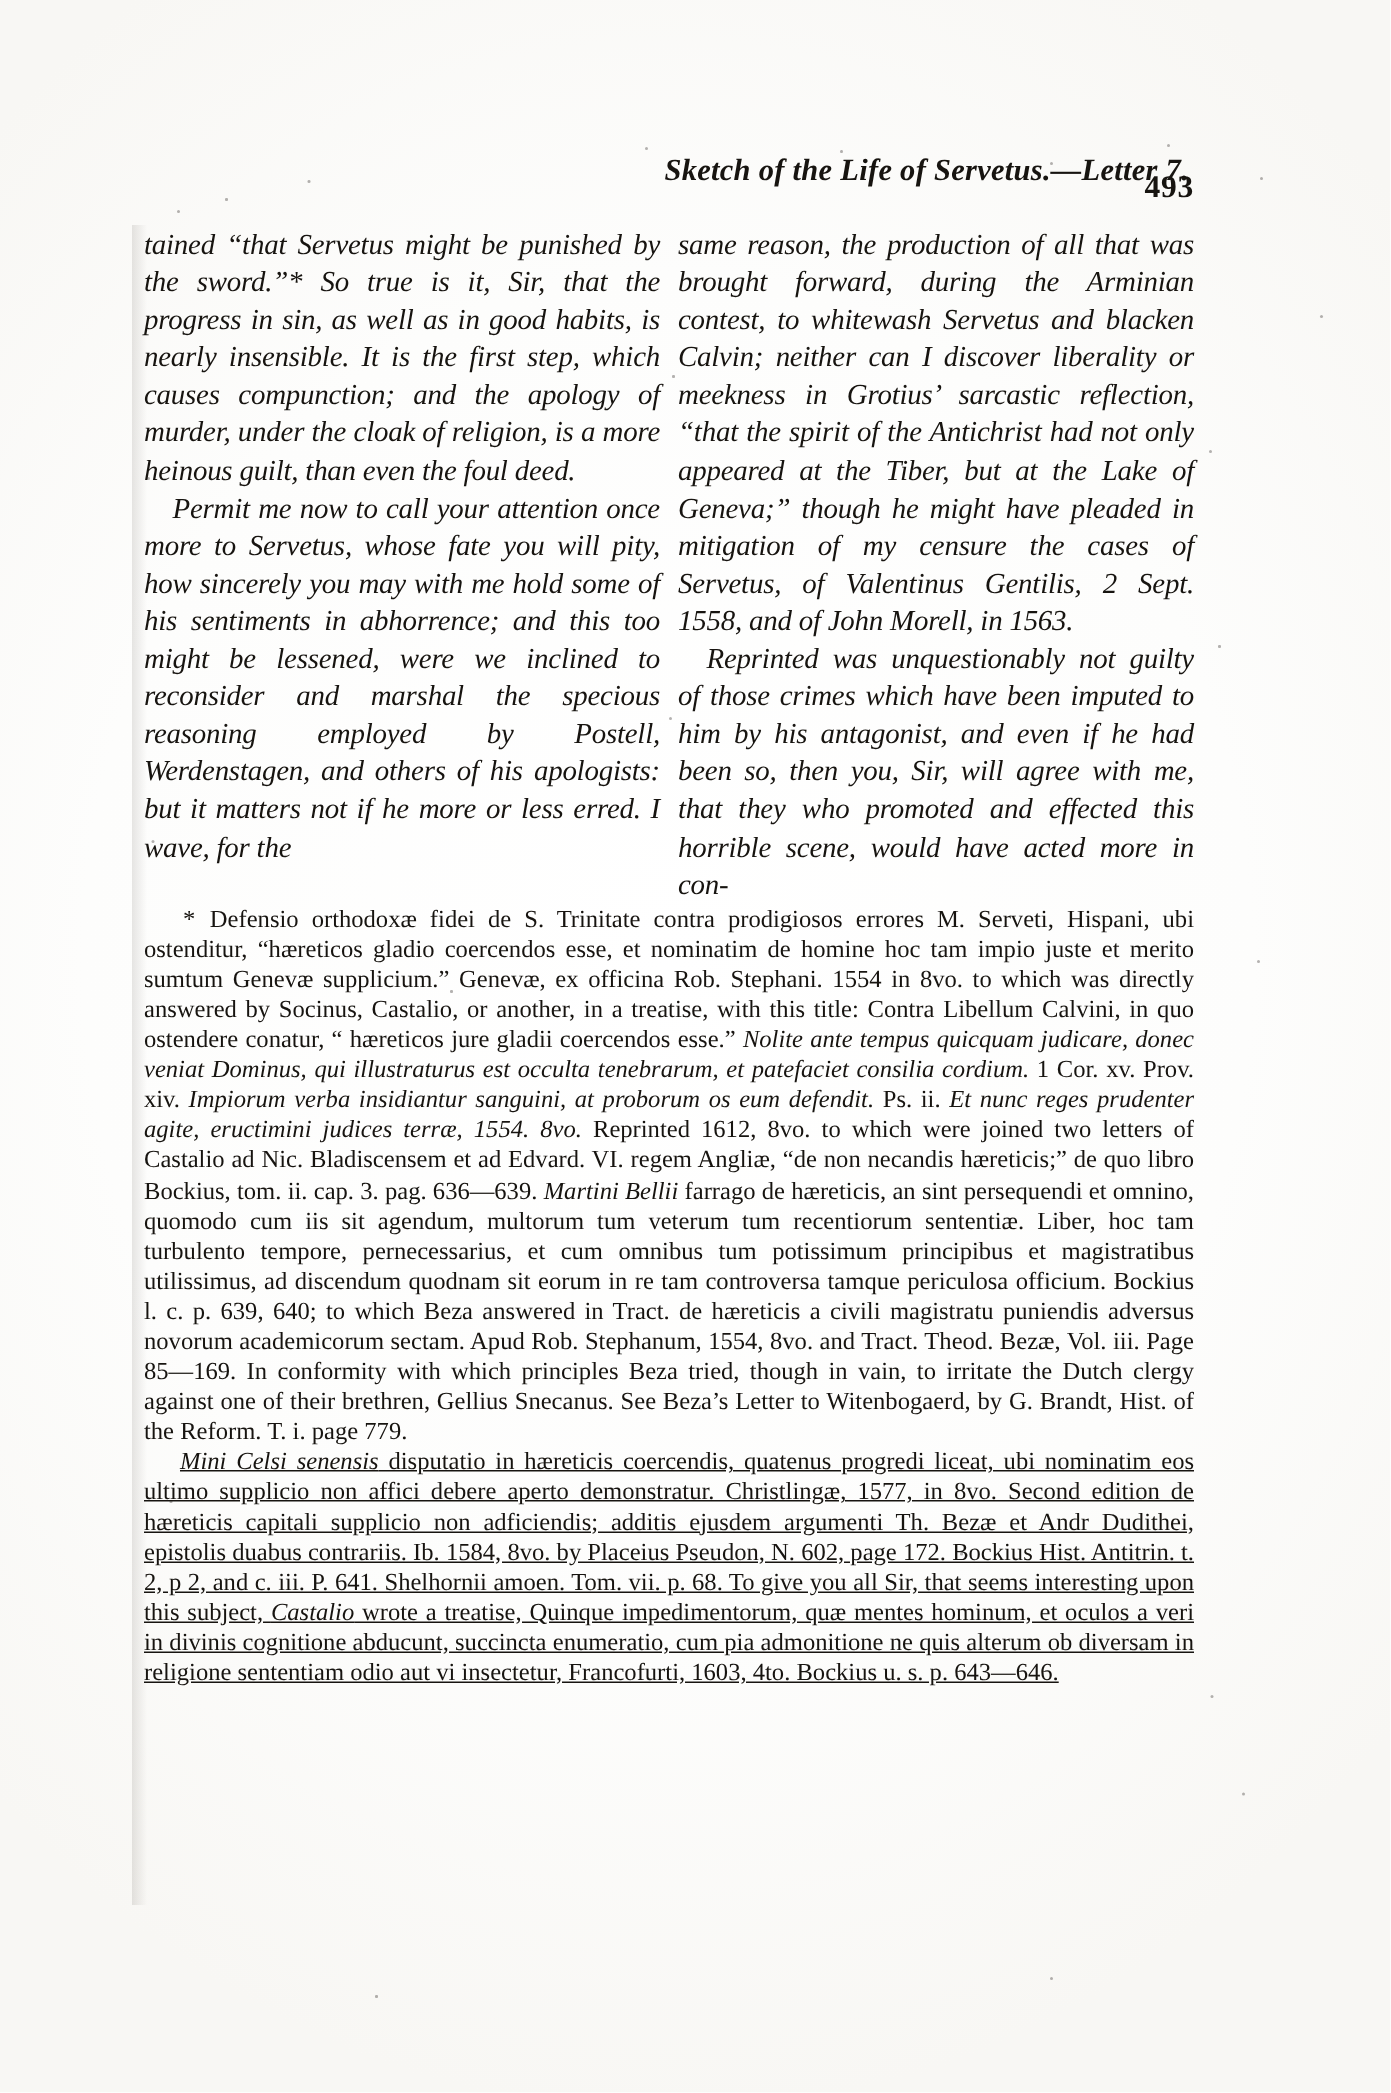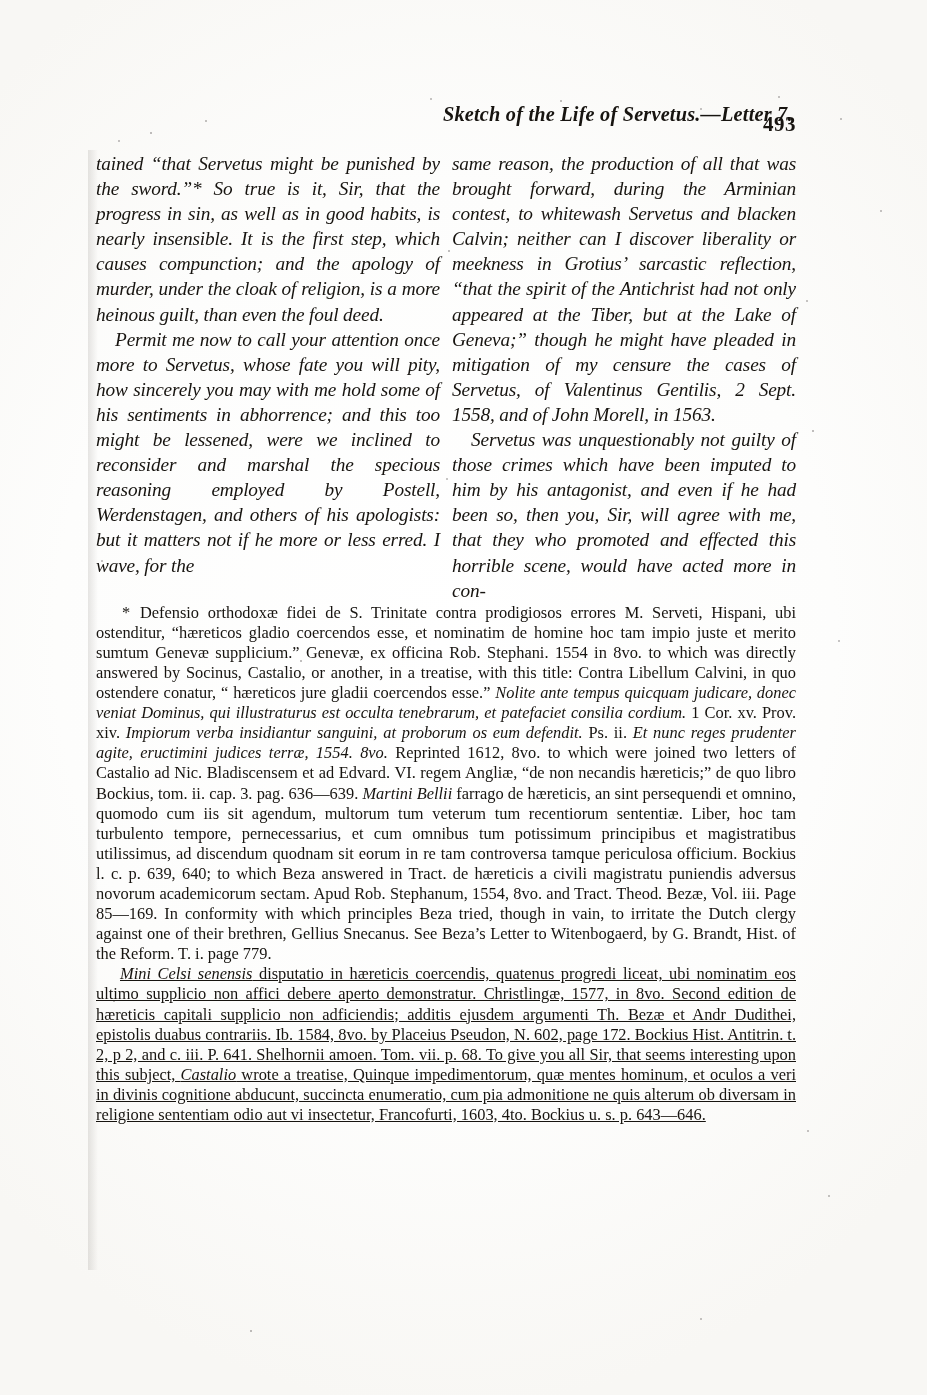--- a/index.html
+++ b/index.html
@@ -149,21 +149,21 @@
     <span class="rh-page">493</span>
   </div>
 
   <div class="columns">
     <div class="col" id="left-col">
         <p class="tight">tained “that Servetus might be punished by the sword.”* So true is it, Sir, that the progress in sin, as well as in good habits, is nearly insensible. It is the first step, which causes compunction; and the apology of murder, under the cloak of religion, is a more heinous guilt, than even the foul deed.</p>
         <p class="tight indent">Permit me now to call your attention once more to Servetus, whose fate you will pity, how sincerely you may with me hold some of his sentiments in abhorrence; and this too might be lessened, were we inclined to reconsider and marshal the specious reasoning employed by Postell, Werdenstagen, and others of his apologists: but it matters not if he more or less erred. I wave, for the</p>
       </div>
     <div class="col" id="right-col">
         <p class="tight">same reason, the production of all that was brought forward, during the Arminian contest, to whitewash Servetus and blacken Calvin; neither can I discover liberality or meekness in Grotius’ sarcastic reflection, “that the spirit of the Antichrist had not only appeared at the Tiber, but at the Lake of Geneva;” though he might have pleaded in mitigation of my censure the cases of Servetus, of Valentinus Gentilis, 2 Sept. 1558, and of John Morell, in 1563.</p>
-        <p class="tight indent">Servetus was unquestionably not guilty of those crimes which have been imputed to him by his antagonist, and even if he had been so, then you, Sir, will agree with me, that they who promoted and effected this horrible scene, would have acted more in con-</p>
+        <p class="tight indent">Reprinted was unquestionably not guilty of those crimes which have been imputed to him by his antagonist, and even if he had been so, then you, Sir, will agree with me, that they who promoted and effected this horrible scene, would have acted more in con-</p>
       </div>
   </div>
 
   <div class="footnotes" id="footnote-block">
       <p class="fn-first"><span class="ast">*</span><span> Defensio orthodoxæ fidei de S. Trinitate contra prodigiosos errores M. Serveti, Hispani, ubi ostenditur, “hæreticos gladio coercendos esse, et nominatim de homine hoc tam impio juste et merito sumtum Genevæ supplicium.” Genevæ, ex officina Rob. Stephani. 1554 in 8vo. to which was directly answered by Socinus, Castalio, or another, in a treatise, with this title: Contra Libellum Calvini, in quo ostendere conatur, “ hæreticos jure gladii coercendos esse.” </span><span class="it">Nolite ante tempus quicquam judicare, donec veniat Dominus, qui illustraturus est occulta tenebrarum, et patefaciet consilia cordium.</span><span> 1 Cor. xv.  Prov. xiv. </span><span class="it">Impiorum verba insidiantur sanguini, at proborum os eum defendit.</span><span> Ps. ii. </span><span class="it">Et nunc reges prudenter agite, eructimini judices terræ, 1554. 8vo.</span><span> Reprinted 1612, 8vo. to which were joined two letters of Castalio ad Nic. Bladiscensem et ad Edvard. VI. regem Angliæ, “de non necandis hæreticis;” de quo libro Bockius, tom. ii. cap. 3. pag. 636—639. </span><span class="it">Martini Bellii</span><span> farrago de hæreticis, an sint persequendi et omnino, quomodo cum iis sit agendum, multorum tum veterum tum recentiorum sententiæ.  Liber, hoc tam turbulento tempore, pernecessarius, et cum omnibus tum potissimum principibus et magistratibus utilissimus, ad discendum quodnam sit eorum in re tam controversa tamque periculosa officium. Bockius l. c. p. 639, 640; to which Beza answered in Tract. de hæreticis a civili magistratu puniendis adversus novorum academicorum sectam.  Apud Rob. Stephanum, 1554, 8vo. and Tract.  Theod. Bezæ, Vol. iii. Page 85—169.  In conformity with which principles Beza tried, though in vain, to irritate the Dutch clergy against one of their brethren, Gellius Snecanus.  See Beza’s Letter to Witenbogaerd, by G. Brandt, Hist. of the Reform.  T. i. page 779.</span></p>
       <p class="fn-second"><span class="it">Mini Celsi senensis</span><span> disputatio in hæreticis coercendis, quatenus progredi liceat, ubi nominatim eos ultimo supplicio non affici debere aperto demonstratur. Christlingæ, 1577, in 8vo.  Second edition de hæreticis capitali supplicio non adficiendis; additis ejusdem argumenti Th. Bezæ et Andr Dudithei, epistolis duabus contrariis. Ib. 1584, 8vo. by Placeius Pseudon, N. 602, page 172.  Bockius Hist. Antitrin. t. 2, p 2, and c. iii. P. 641.  Shelhornii amoen. Tom. vii. p. 68.  To give you all Sir, that seems interesting upon this subject, </span><span class="it">Castalio</span><span> wrote a treatise, Quinque impedimentorum, quæ mentes hominum, et oculos a veri in divinis cognitione abducunt, succincta enumeratio, cum pia admonitione ne quis alterum ob diversam in religione sententiam odio aut vi insectetur, Francofurti, 1603, 4to. Bockius u. s. p. 643—646.</span></p>
     </div>
 
 </div>
 

